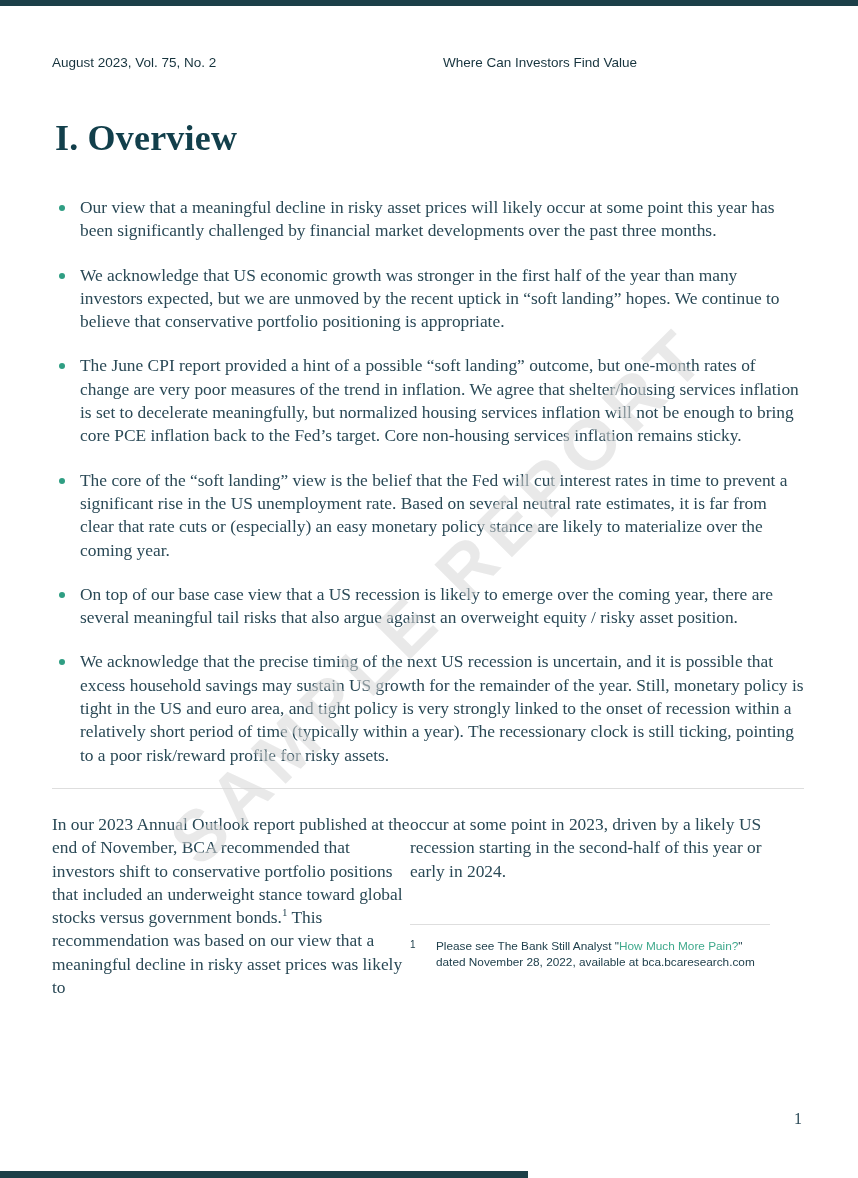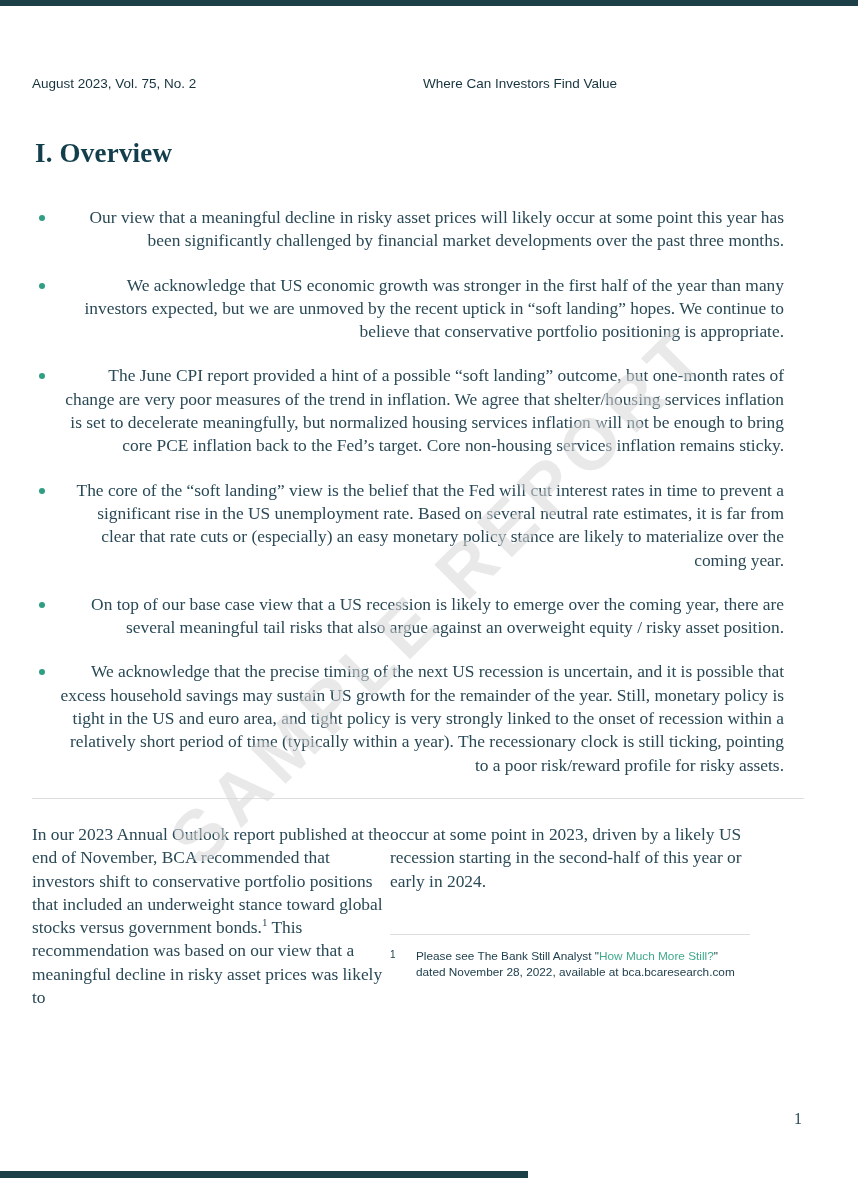--- a/index.html
+++ b/index.html
@@ -15,57 +15,55 @@
   .top-bar {
     position: absolute; top: 0; left: 0; right: 0;
     height: 6px; background: #1C3F48;
   }
   .bottom-bar {
     position: absolute; bottom: 0; left: 0;
     width: 528px; height: 7px; background: #1C3F48;
   }
   .content {
     position: relative; z-index: 1;
-    padding: 0 54px 0 32px;
-    margin-top: 21px;
+    padding: 0 54px 0 52px;
   }
   
   .header {
     display: flex;
     padding-top: 53px;
     font-family: "Liberation Sans", sans-serif;
     font-size: 13.5px;
     color: #16333D;
     line-height: 19px;
   }
   .header-left { width: 391px; flex: 0 0 391px; }
   .header-right { width: 360px; }
   
   .section-title {
     margin: 45px 0 0 3px;
-    font-size: 27px;
+    font-size: 36px;
     font-weight: bold;
     color: #123F4B;
     letter-spacing: 0.2px;
   }
   
   .bullets {
     list-style: none;
     margin: 37px 0 0 0;
     padding: 0;
     width: 752px;
   }
   .bullets li {
     position: relative;
     padding-left: 28px;
     margin-bottom: 21px;
     font-size: 17.4px;
     line-height: 23.3px;
     color: #2A4956;
-    text-align: right;
   }
   .bullets li::before {
     content: "";
     position: absolute;
     left: 7px; top: 9px;
     width: 6px; height: 6px;
     border-radius: 50%;
     background: #2F9E83;
   }
   .divider {
@@ -168,21 +166,21 @@
 
     <div class="columns">
       <div class="col">
         <p><span>In our 2023 Annual Outlook report published at the end of November, BCA recommended that investors shift to conservative portfolio positions that included an underweight stance toward global stocks versus government bonds.</span><sup class="fn-marker-inline">1</sup><span> This recommendation was based on our view that a meaningful decline in risky asset prices was likely to</span></p>
       </div>
       <div class="col">
         <p>occur at some point in 2023, driven by a likely US recession starting in the second-half of this year or early in 2024.</p>
 
         <div class="footnote">
           <div class="fn-marker">1</div>
-          <div><span>Please see The Bank Still Analyst "</span><a>How Much More Still?</a><span>" dated November 28, 2022, available at bca.bcaresearch.com</span></div>
+          <div><span>Please see The Bank Still Analyst "</span><a>How Much More Pain?</a><span>" dated November 28, 2022, available at bca.bcaresearch.com</span></div>
         </div>
       </div>
     </div>
   </div>
 
   <div class="page-number">1</div>
   <div class="bottom-bar"></div>
 </div>
 
 </body></html>

